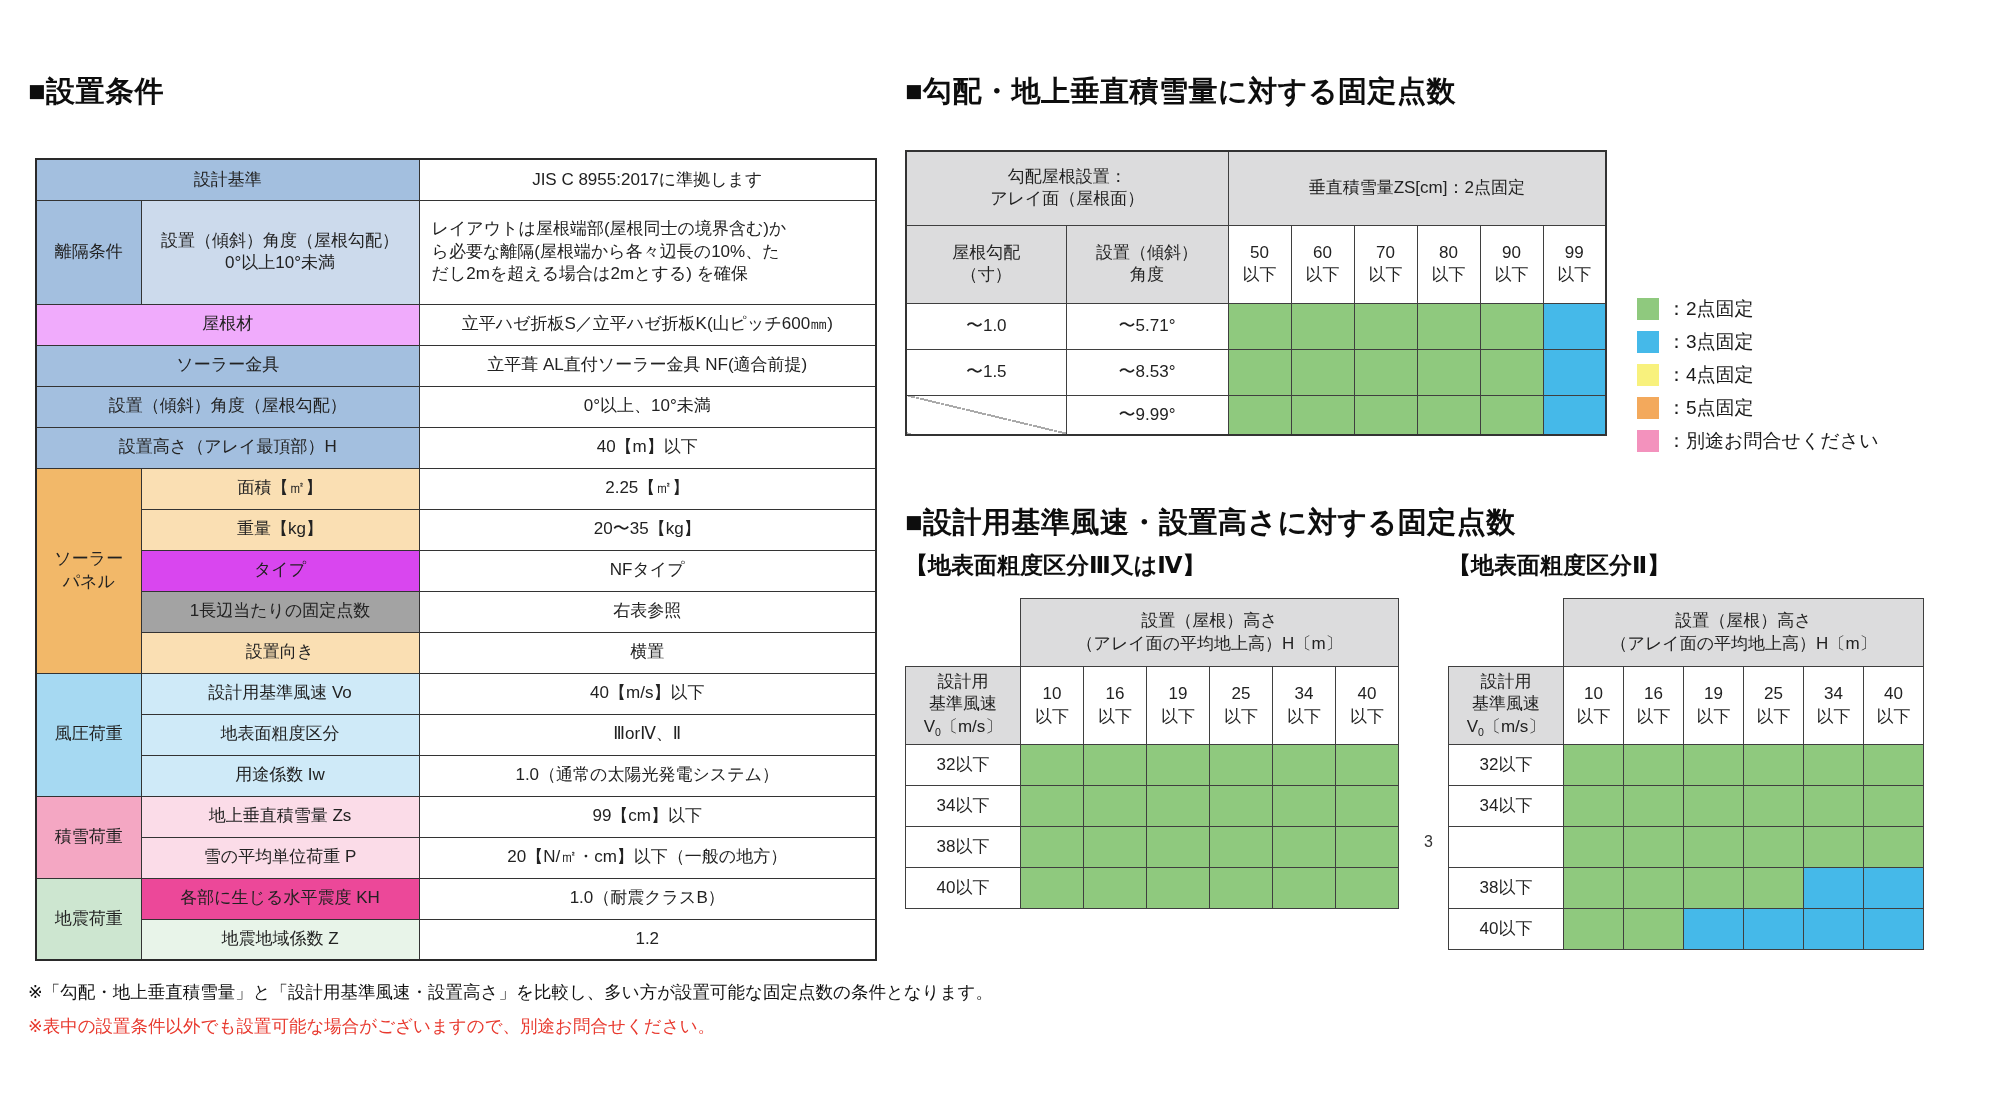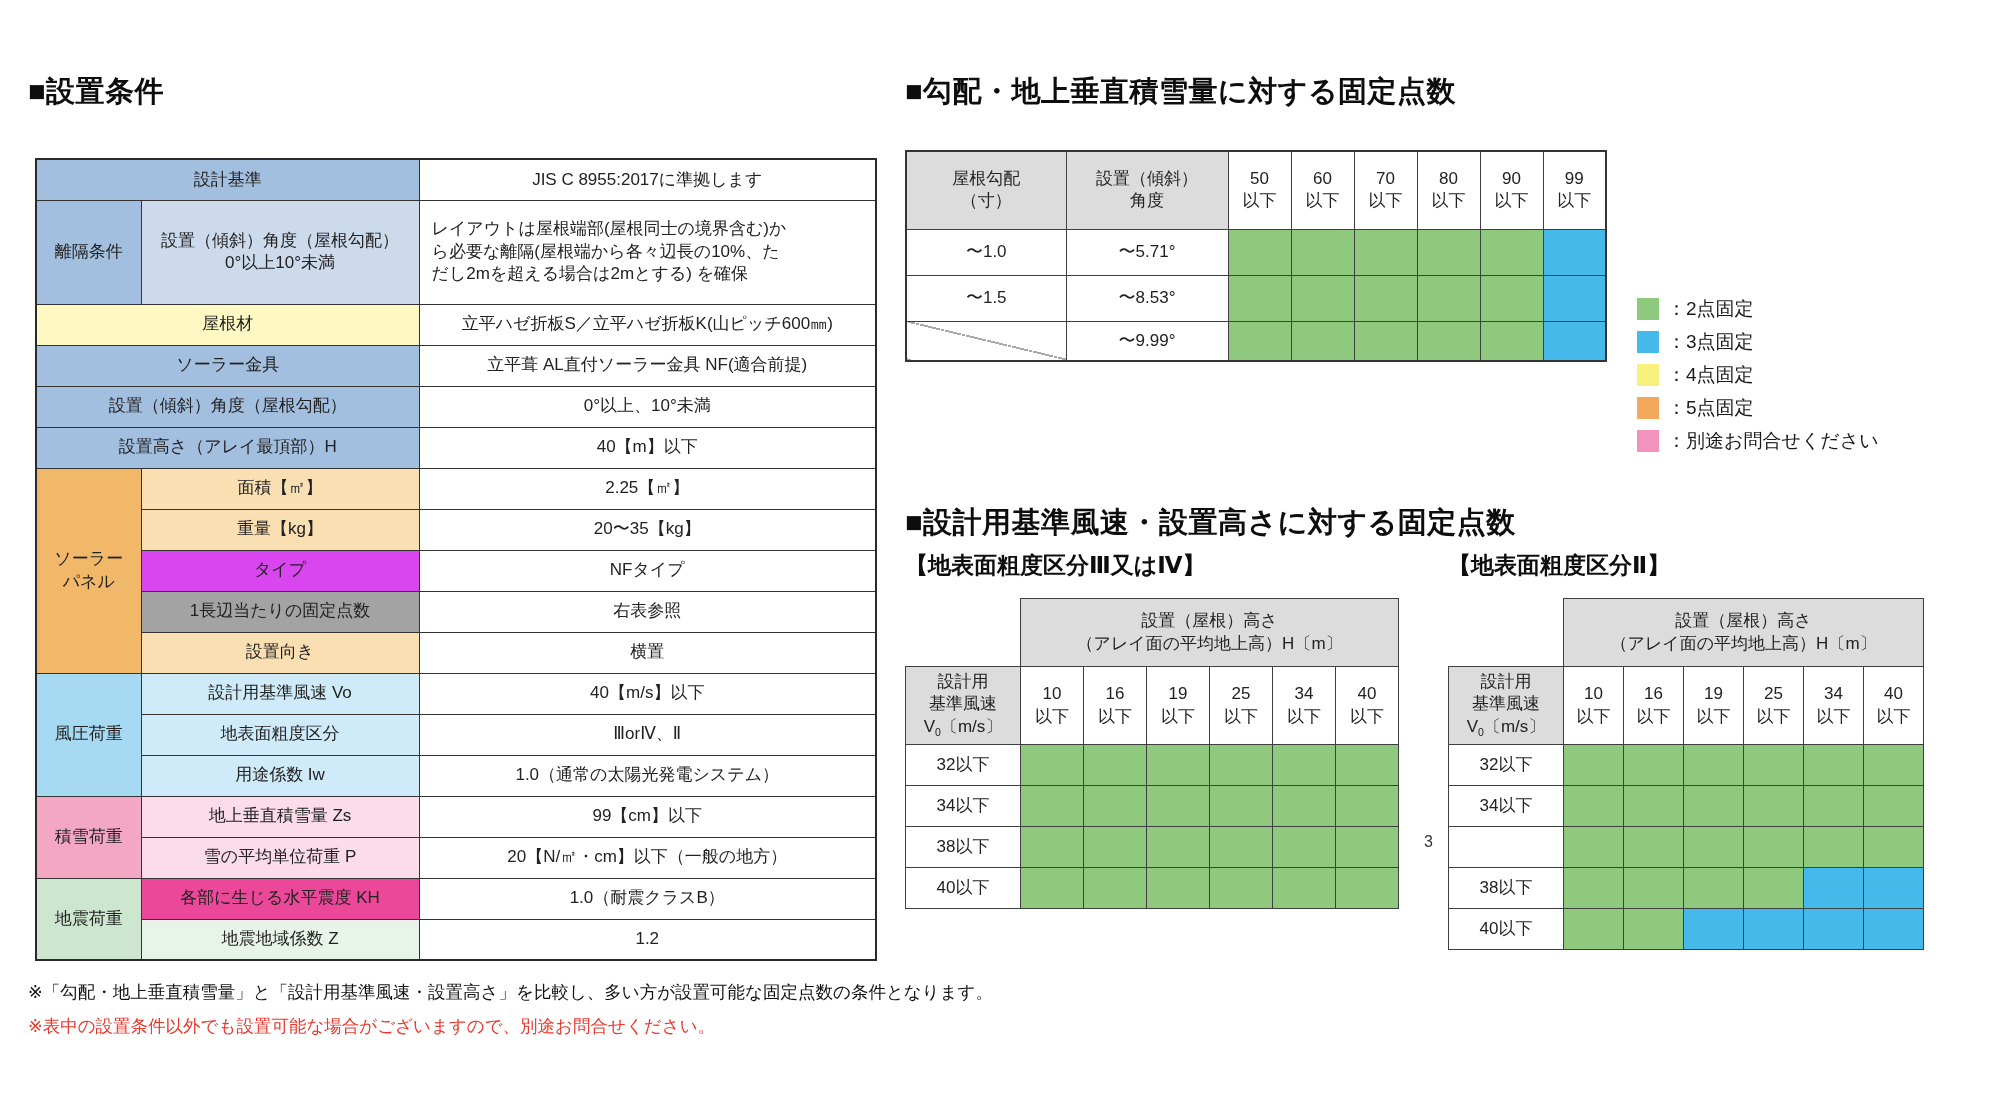--- a/index.html
+++ b/index.html
@@ -41,21 +41,21 @@
       <tr style="height:41px">
         <td colspan="2" style="background:#a3bfdf">設計基準</td>
         <td class="val">JIS C 8955:2017に準拠します</td>
       </tr>
       <tr style="height:104px">
         <td rowspan="1" style="background:#a3bfdf">離隔条件</td>
         <td style="background:#ccdaec">設置（傾斜）角度（屋根勾配）<br>0°以上10°未満</td>
         <td class="val la">レイアウトは屋根端部(屋根同士の境界含む)か<br>ら必要な離隔(屋根端から各々辺長の10%、た<br>だし2mを超える場合は2mとする) を確保</td>
       </tr>
       <tr style="height:41px">
-        <td colspan="2" style="background:#fef9c3">屋根材</td>
+        <td colspan="2" style="background:#f0abfc">屋根材</td>
         <td class="val">立平ハゼ折板S／立平ハゼ折板K(山ピッチ600㎜)</td>
       </tr>
       <tr style="height:41px">
         <td colspan="2" style="background:#a3bfdf">ソーラー金具</td>
         <td class="val">立平葺 AL直付ソーラー金具 NF(適合前提)</td>
       </tr>
       <tr style="height:41px">
         <td colspan="2" style="background:#a3bfdf">設置（傾斜）角度（屋根勾配）</td>
         <td class="val">0°以上、10°未満</td>
       </tr>
@@ -125,20 +125,24 @@
       <col style="width:160px">
       <col style="width:162px">
       <col style="width:63px">
       <col style="width:63px">
       <col style="width:63px">
       <col style="width:63px">
       <col style="width:63px">
       <col style="width:63px">
     </colgroup>
     <tbody>
+      <tr style="height:74px">
+        <td colspan="2" class="gray">勾配屋根設置：<br>アレイ面（屋根面）</td>
+        <td colspan="6" class="gray">垂直積雪量ZS[cm]：2点固定</td>
+      </tr>
       <tr style="height:78px">
         <td class="gray">屋根勾配<br>（寸）</td>
         <td class="gray">設置（傾斜）<br>角度</td>
         <td>50<br>以下</td>
         <td>60<br>以下</td>
         <td>70<br>以下</td>
         <td>80<br>以下</td>
         <td>90<br>以下</td>
         <td>99<br>以下</td>
       </tr>

